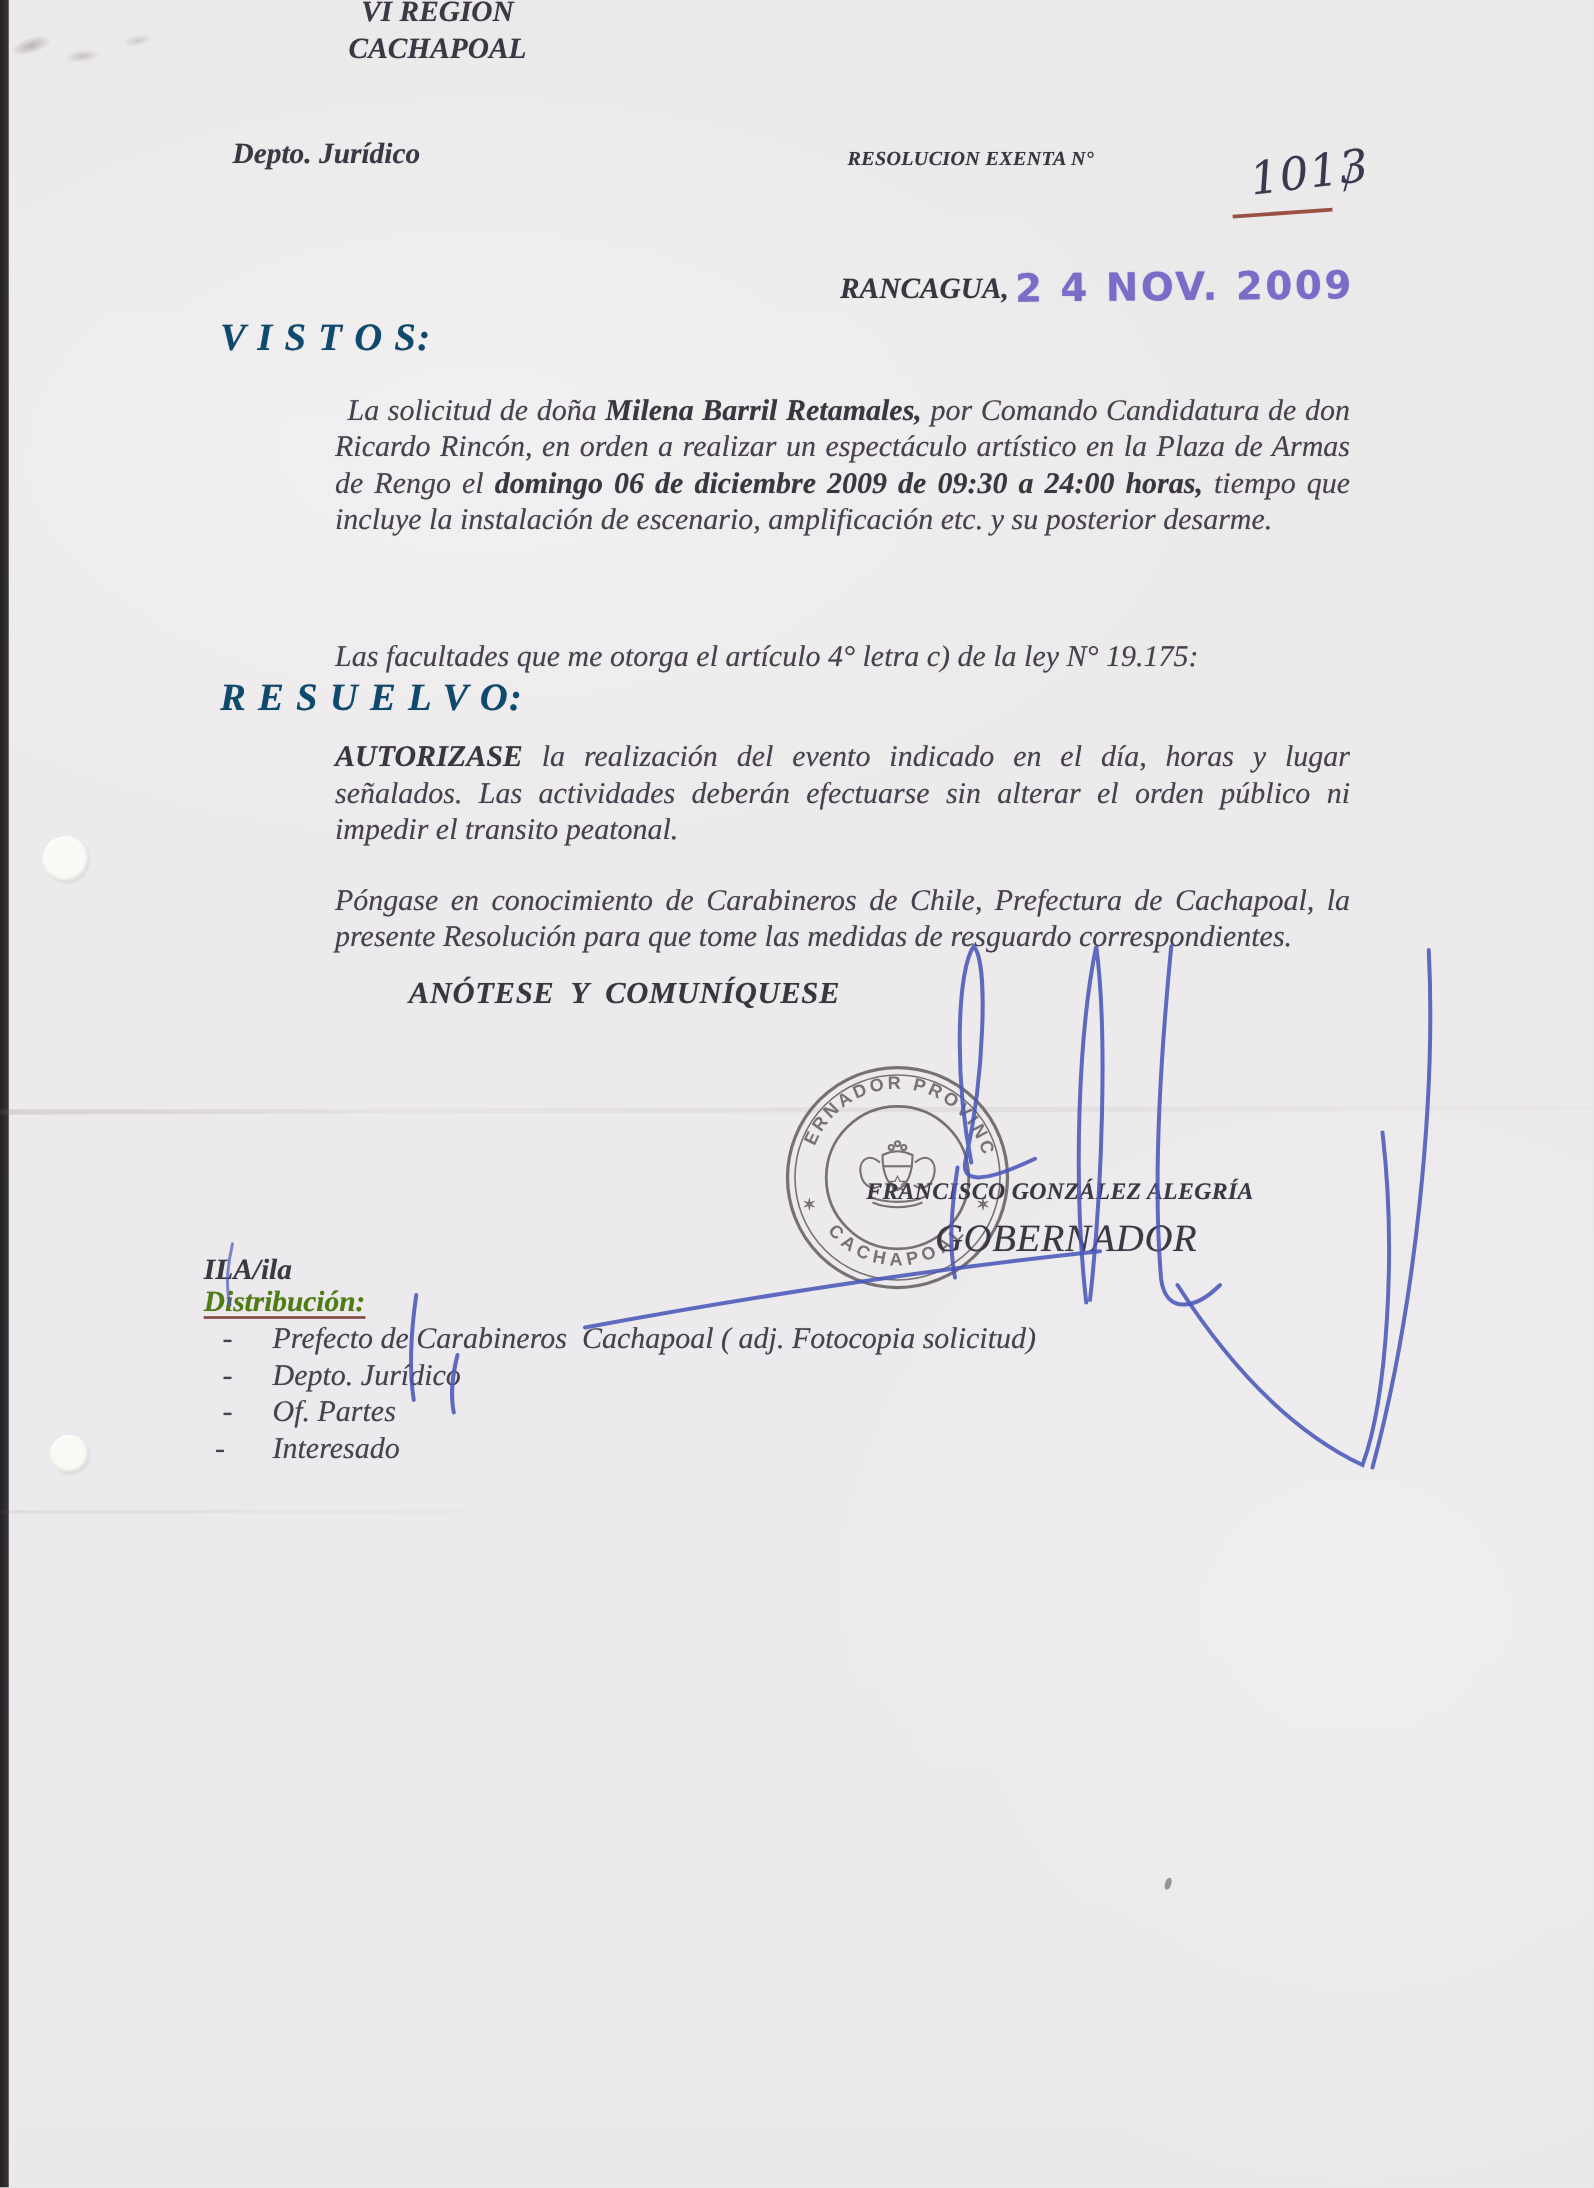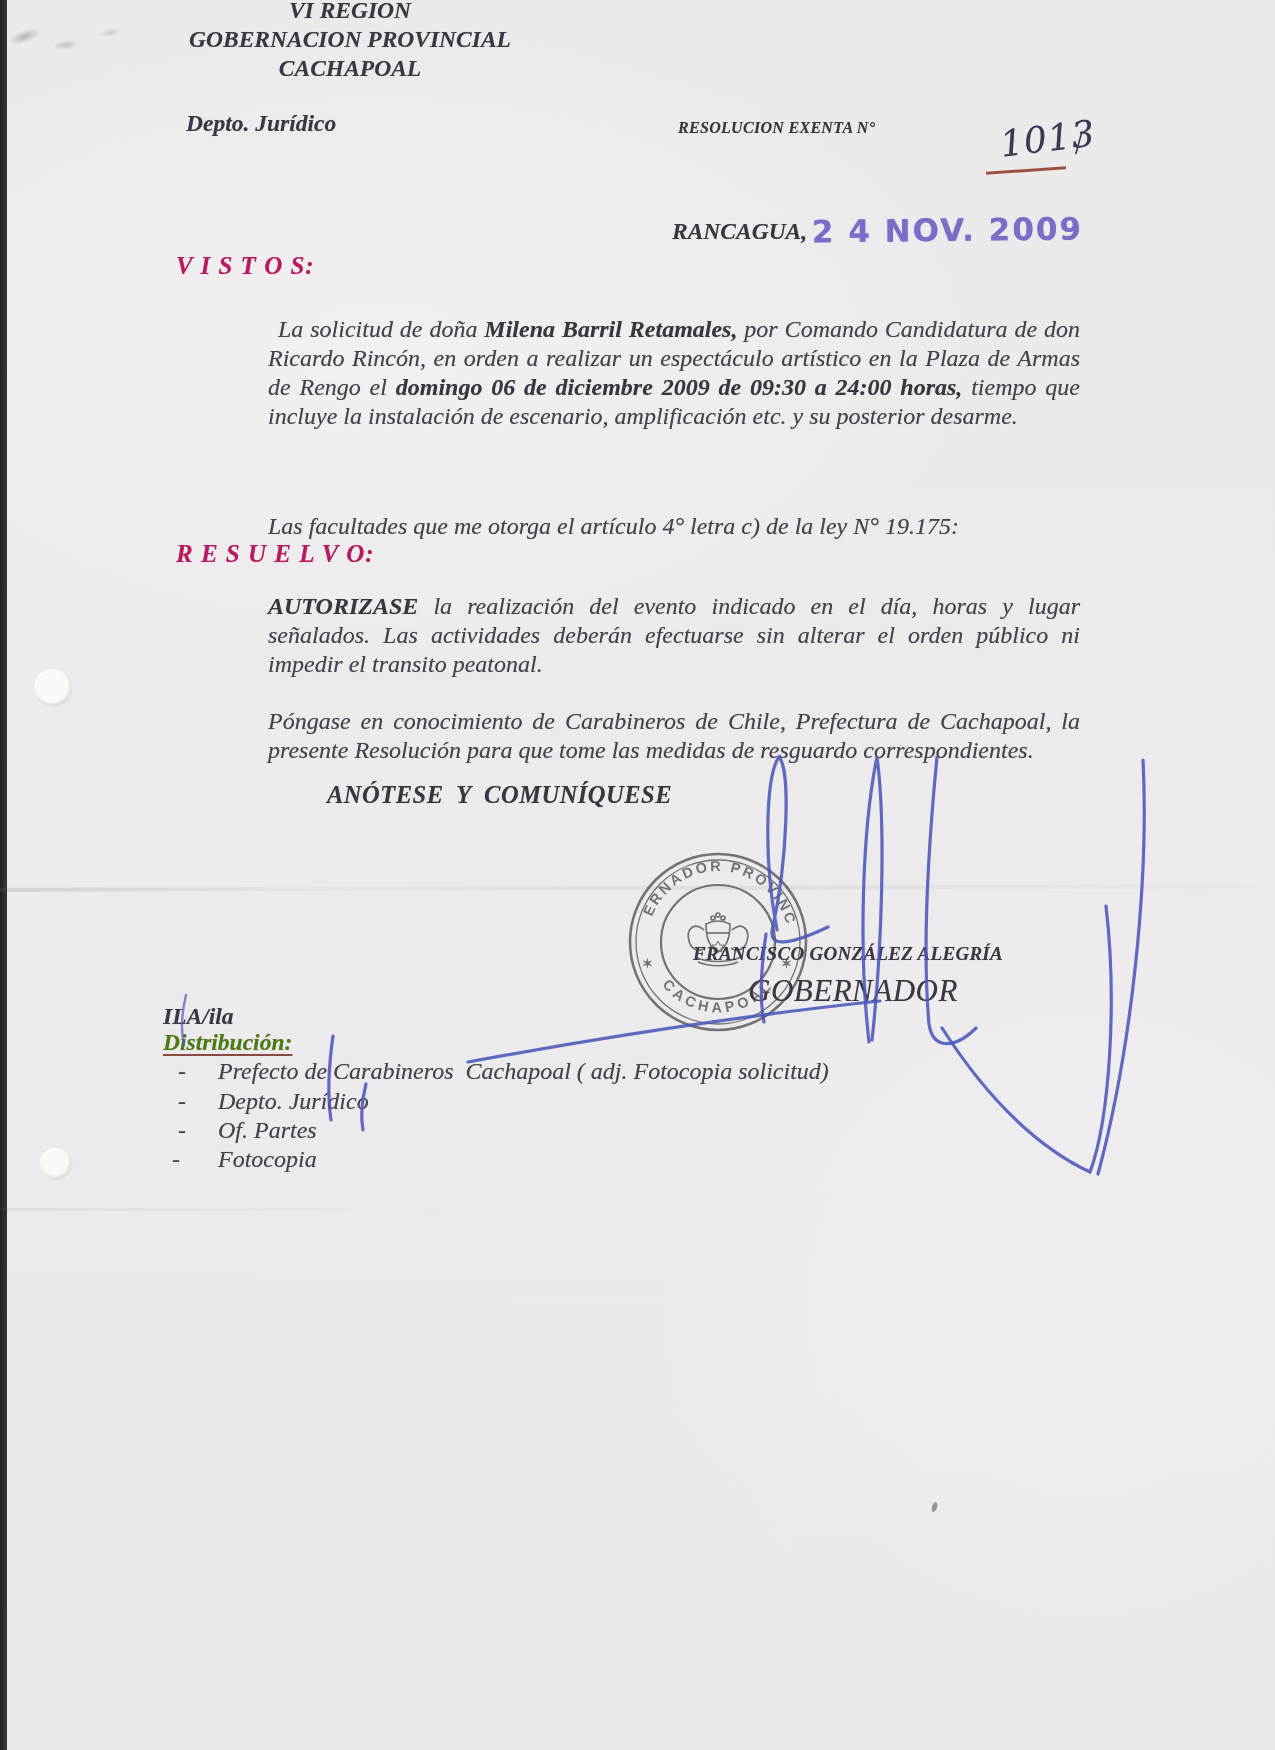--- a/index.html
+++ b/index.html
@@ -47,21 +47,21 @@
     font-style:italic;color:#3a3950;transform:rotate(-7deg);letter-spacing:1px;}
   .res-underline{position:absolute;left:986px;top:169px;width:80px;height:2.5px;
     background:#9c5242;transform:rotate(-4deg);}
   .res-slash{left:1074px;top:126px;font-size:30px;color:#3a3950;transform:rotate(-12deg);font-style:italic;}
   .city{left:672px;top:218px;font-size:23.5px;font-weight:bold;color:#39363f;}
   .date-stamp{left:812px;top:212px;font-size:31px;color:#7162c4;
     font-family:"DejaVu Sans",sans-serif;font-weight:bold;font-style:normal;
     letter-spacing:2px;transform:rotate(-.6deg);opacity:.92;
     text-shadow:0 0 1px rgba(113,98,196,.55);}
 
-  .h-section{font-size:25px;font-weight:bold;color:#be185d;letter-spacing:1px;white-space:pre;}
+  .h-section{font-size:31px;font-weight:bold;color:#0c4a6e;letter-spacing:1px;white-space:pre;}
   .h-vistos{left:176px;top:252px;}
   .h-resuelvo{left:176px;top:540px;}
 
   .para{width:812px;left:268px;font-size:24px;line-height:29px;text-align:justify;}
   .p-vistos1{top:302px;text-indent:10px;margin-top:13px;}
   .p-vistos2{top:512px;width:860px;text-align:left;}
   .p-res1{top:592px;}
   .p-res2{top:707px;}
   .closing{left:327px;top:781px;font-size:24.5px;font-weight:bold;color:#39363f;white-space:pre;letter-spacing:.5px;}
 
@@ -93,21 +93,20 @@
 <div class="crease"></div>
 <div class="crease2"></div>
 <div class="smudge a"></div>
 <div class="smudge b"></div>
 <div class="smudge c"></div>
 <div class="hole h1"></div>
 <div class="hole h2"></div>
 
 <div class="txt header-block">
   <div>VI REGION</div>
-  <div>GOBERNACION PROVINCIAL</div>
   <div>CACHAPOAL</div>
 </div>
 <div class="txt dept">Depto. Jurídico</div>
 
 <div class="txt res-label">RESOLUCION EXENTA N°</div>
 <div class="txt res-number">1013</div>
 <div class="res-underline"></div>
 <div class="txt res-slash">/</div>
 
 <div class="txt city">RANCAGUA,</div>
@@ -156,21 +155,21 @@
 <div class="txt initials">ILA/ila</div>
 <div class="txt dist-label">Distribución:</div>
 
 <div class="txt dist-dash" style="left:178px;top:1058px;">-</div>
 <div class="txt dist-item" style="left:218px;top:1058px;">Prefecto de Carabineros  Cachapoal ( adj. Fotocopia solicitud)</div>
 <div class="txt dist-dash" style="left:178px;top:1088px;">-</div>
 <div class="txt dist-item" style="left:218px;top:1088px;">Depto. Jurídico</div>
 <div class="txt dist-dash" style="left:178px;top:1117px;">-</div>
 <div class="txt dist-item" style="left:218px;top:1117px;">Of. Partes</div>
 <div class="txt dist-dash" style="left:172px;top:1146px;">-</div>
-<div class="txt dist-item" style="left:218px;top:1146px;">Fotocopia</div>
+<div class="txt dist-item" style="left:218px;top:1146px;">Interesado</div>
 
 <div class="speck"></div>
 
 <svg class="overlay" width="1275" height="1750" viewBox="0 0 1275 1750">
   <path class="sigpath" d="M 777 930 C 763 858 766 775 779 757 C 791 770 787 862 773 926 C 766 950 792 944 828 927"></path>
   <path class="sigpath" d="M 766 934 C 761 968 759 996 764 1022"></path>
   <path class="sigpath" d="M 869 1042 C 858 946 863 824 877 757 C 886 824 882 950 872 1040"></path>
   <path class="sigpath" d="M 937 757 C 927 860 923 958 929 1024 C 933 1051 956 1048 976 1028"></path>
   <path class="sigpath" d="M 468 1062 C 620 1034 766 1013 880 1001"></path>
   <path class="sigpath" d="M 1143 760 C 1149 880 1132 1048 1098 1174"></path>

